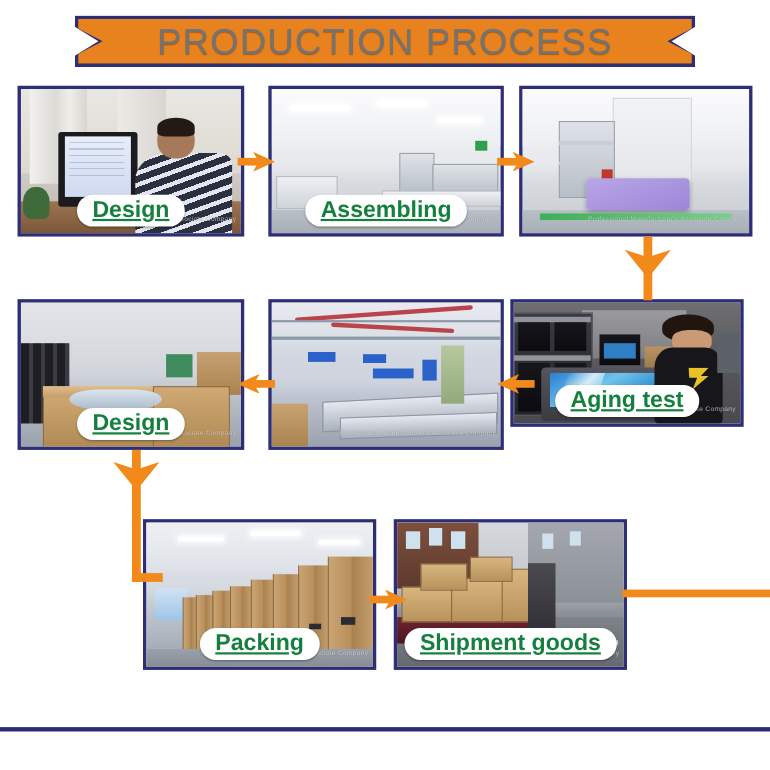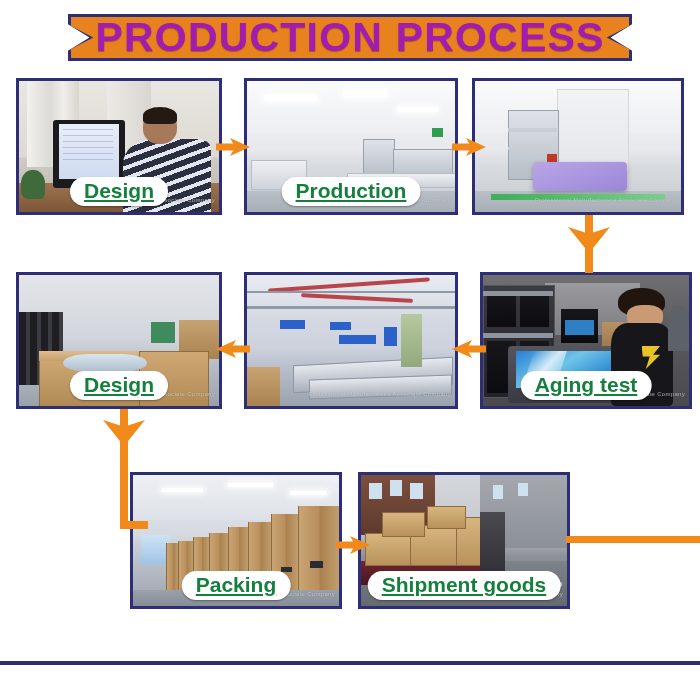--- a/index.html
+++ b/index.html
@@ -36,23 +36,23 @@
     background: #e8821e;
     -webkit-clip-path: polygon(0% 0%, 100% 0%, 100% 22%, 96.0% 50%, 100% 78%, 100% 100%, 0% 100%, 0% 78%, 4.0% 50%, 0% 22%);
     clip-path: polygon(0% 0%, 100% 0%, 100% 22%, 96.0% 50%, 100% 78%, 100% 100%, 0% 100%, 0% 78%, 4.0% 50%, 0% 22%);
   }
   #header-title {
     position: absolute;
     inset: 0;
     display: flex;
     align-items: center;
     justify-content: center;
-    color: #a21caf;
-    font-size: 41px;
-    font-weight: bold;
+    color: #737373;
+    font-size: 33px;
+    font-weight: normal;
     letter-spacing: 1.2px;
     text-shadow: 0 1px 1px rgba(90,40,0,.45);
     white-space: nowrap;
   }
 
   
   .panel {
     position: absolute;
     border: 3px solid #2e2e77;
     box-sizing: border-box;
@@ -266,21 +266,21 @@
     <div class="c-bench blob" style="left:48%; top:70%; width:52%; height:10%;"></div>
     <div class="c-worker person" style="left:25%; top:54%; width:15%; height:34%;"></div>
     <div class="c-worker person" style="left:41%; top:50%; width:13%; height:30%;"></div>
     <div class="c-worker person" style="left:52%; top:58%; width:15%; height:36%;"></div>
     <div class="c-worker person" style="left:65%; top:44%; width:11%; height:26%;"></div>
     <div class="c-worker person" style="left:76%; top:46%; width:10%; height:24%;"></div>
     <div class="c-exitsign blob" style="left:89%; top:36%; width:5%; height:7%;"></div>
     <div class="blob" style="left:26%; top:76%; width:26%; height:14%; background:#f3f5f8;"></div>
   </div>
   <div class="watermark">Professional Manufacturer's Associate Company</div>
-  <div class="panel-label">Production</div>
+  <div class="panel-label">Assembling</div>
 </div>
 
 <div class="arrow-h" style="left:452px; top:138px; width:34px; height:18px;">
   <div class="shaft" style="width:20px;"></div>
   <div class="arrow-head-r" style="right:0; top:0; width:20px; height:18px;"></div>
 </div>
 
 <div class="panel" style="left:472px; top:78px; width:212px; height:137px;">
   <div class="photo">
     <div class="c-room wall"></div>
@@ -346,21 +346,21 @@
     <div class="blob" style="left:74%; top:30%; width:10%; height:40%; background:linear-gradient(180deg,#b6c89f,#93a97c);"></div>
   </div>
   <div class="watermark">Professional Manufacturer's Associate Company</div>
 </div>
 
 <div class="arrow-h" style="left:452px; top:340px; width:34px; height:18px;">
   <div class="shaft" style="left:14px; width:20px;"></div>
   <div class="arrow-head-l" style="left:0; top:0; width:20px; height:18px;"></div>
 </div>
 
-<div class="panel" style="left:480px; top:272px; width:212px; height:137px;">
+<div class="panel" style="left:464px; top:272px; width:212px; height:116px;">
   <div class="photo">
     <div class="a-room wall"></div>
     <div class="blob" style="left:30%; top:6%; width:46%; height:40%; background:linear-gradient(180deg,#9a9a9e,#7d7d82);"></div>
     <div class="a-rack blob" style="left:0; top:8%; width:34%; height:84%;"></div>
     <div class="a-shelfbar blob" style="left:0; top:12%; width:34%;"></div>
     <div class="a-shelfbar blob" style="left:0; top:44%; width:34%;"></div>
     <div class="a-tv blob" style="left:2%; top:16%; width:14%; height:24%;"></div>
     <div class="a-tv blob" style="left:18%; top:16%; width:14%; height:24%;"></div>
     <div class="a-tv blob" style="left:2%; top:50%; width:14%; height:40%;"></div>
     <div class="a-tv blob" style="left:18%; top:50%; width:14%; height:40%;"></div>

